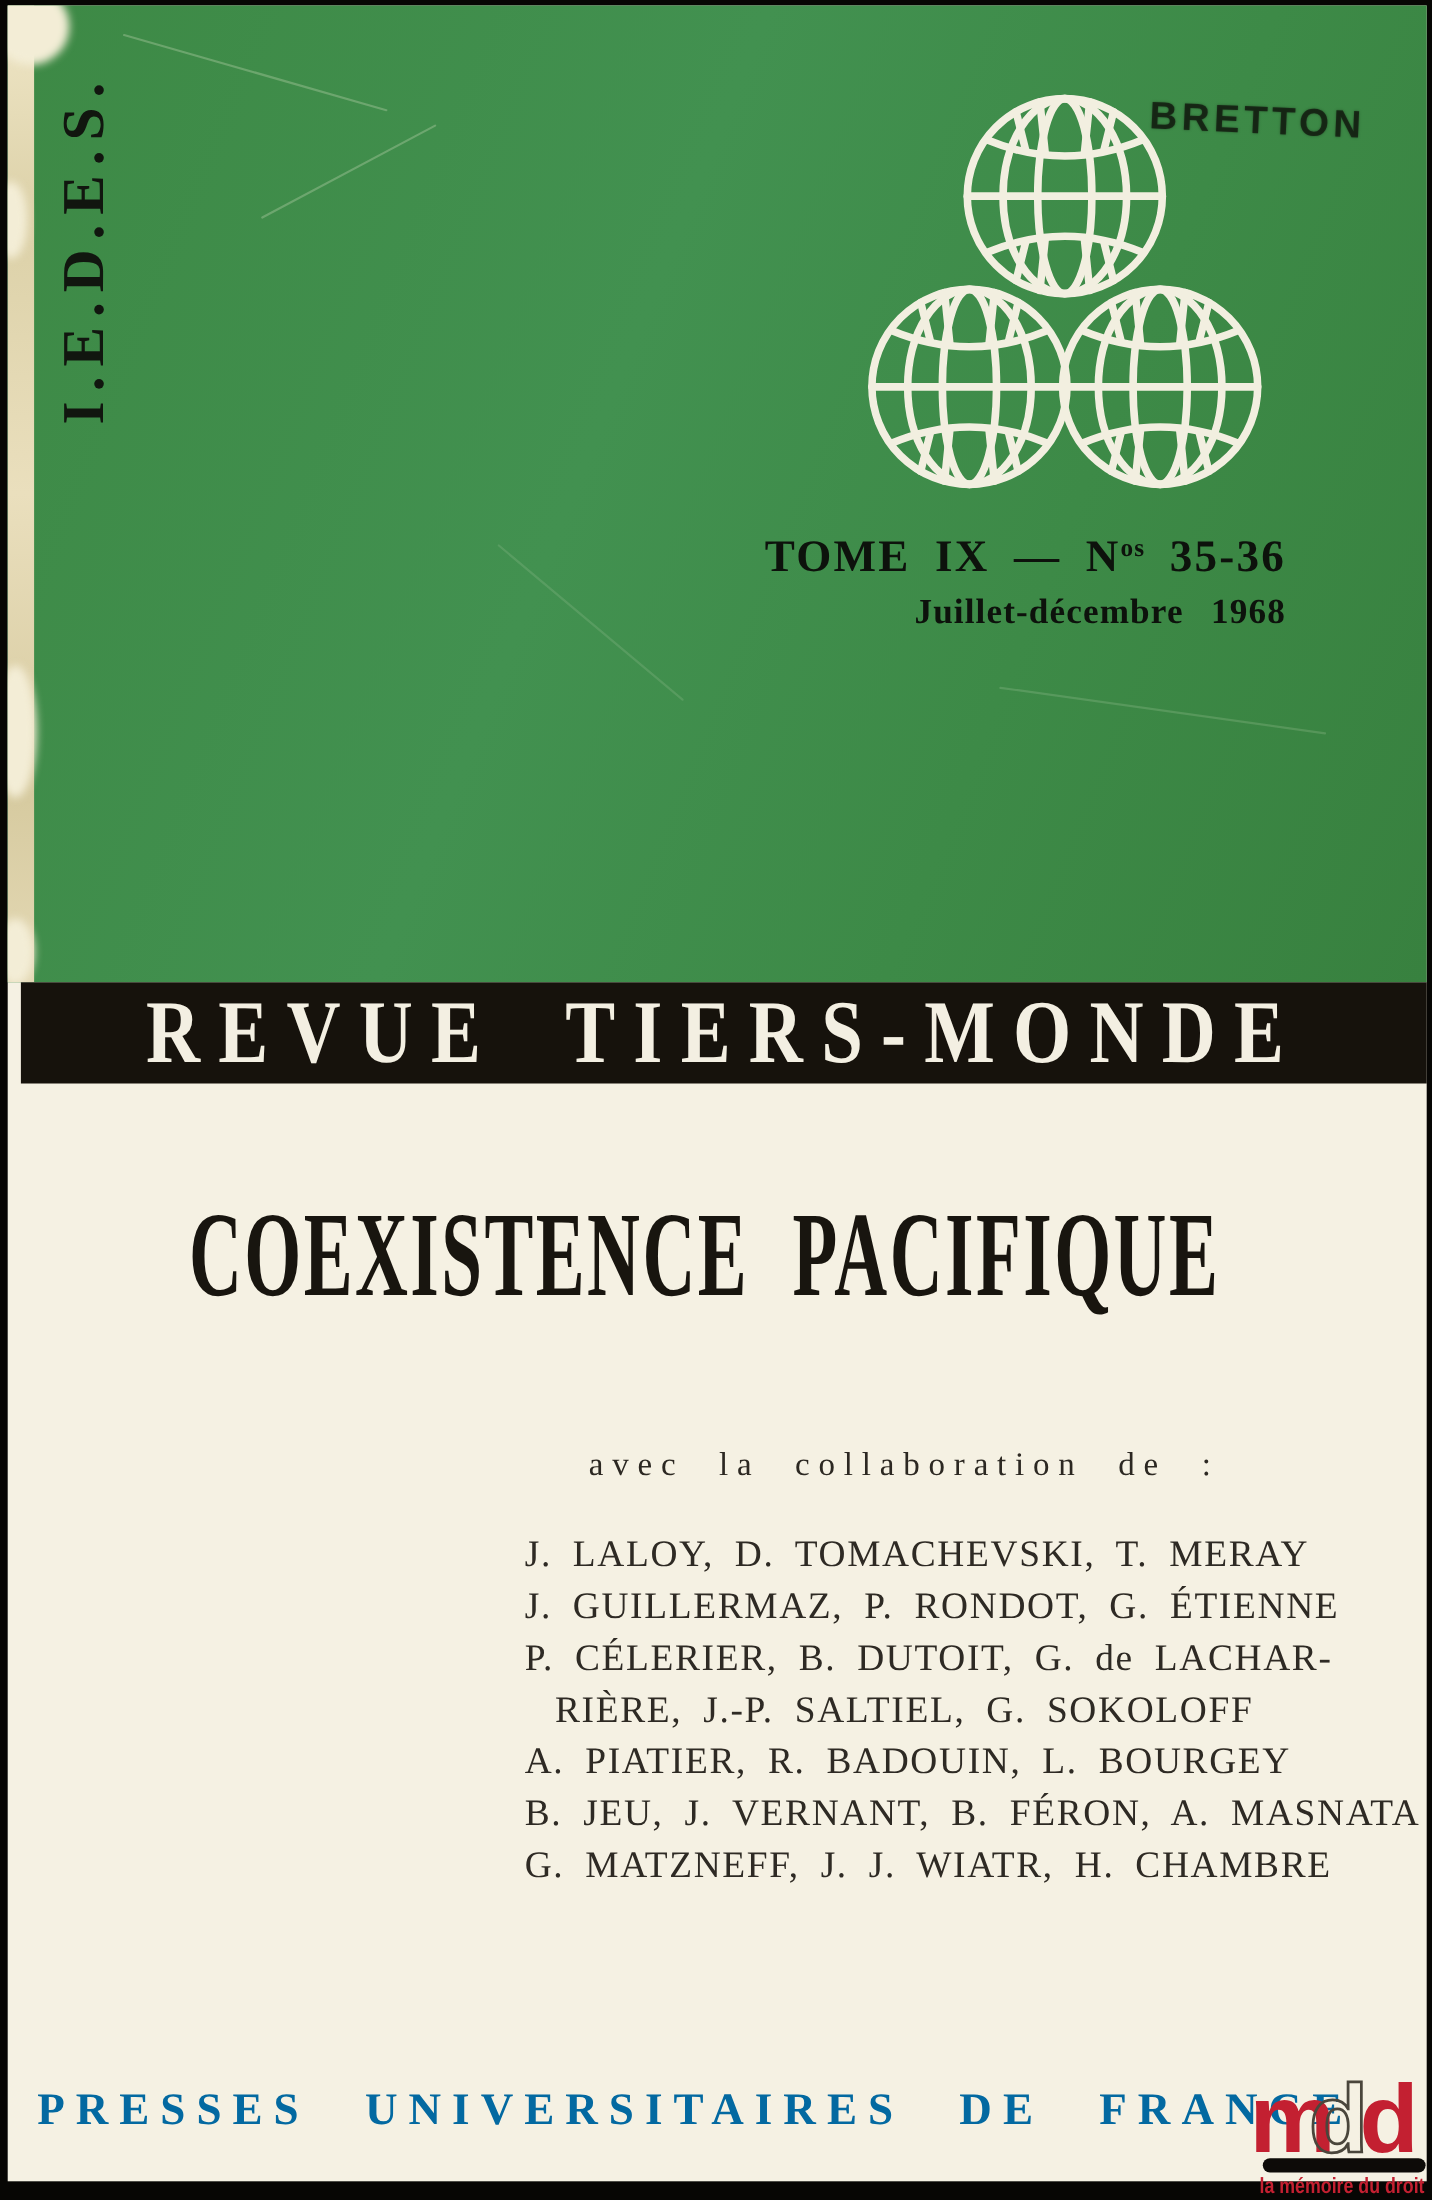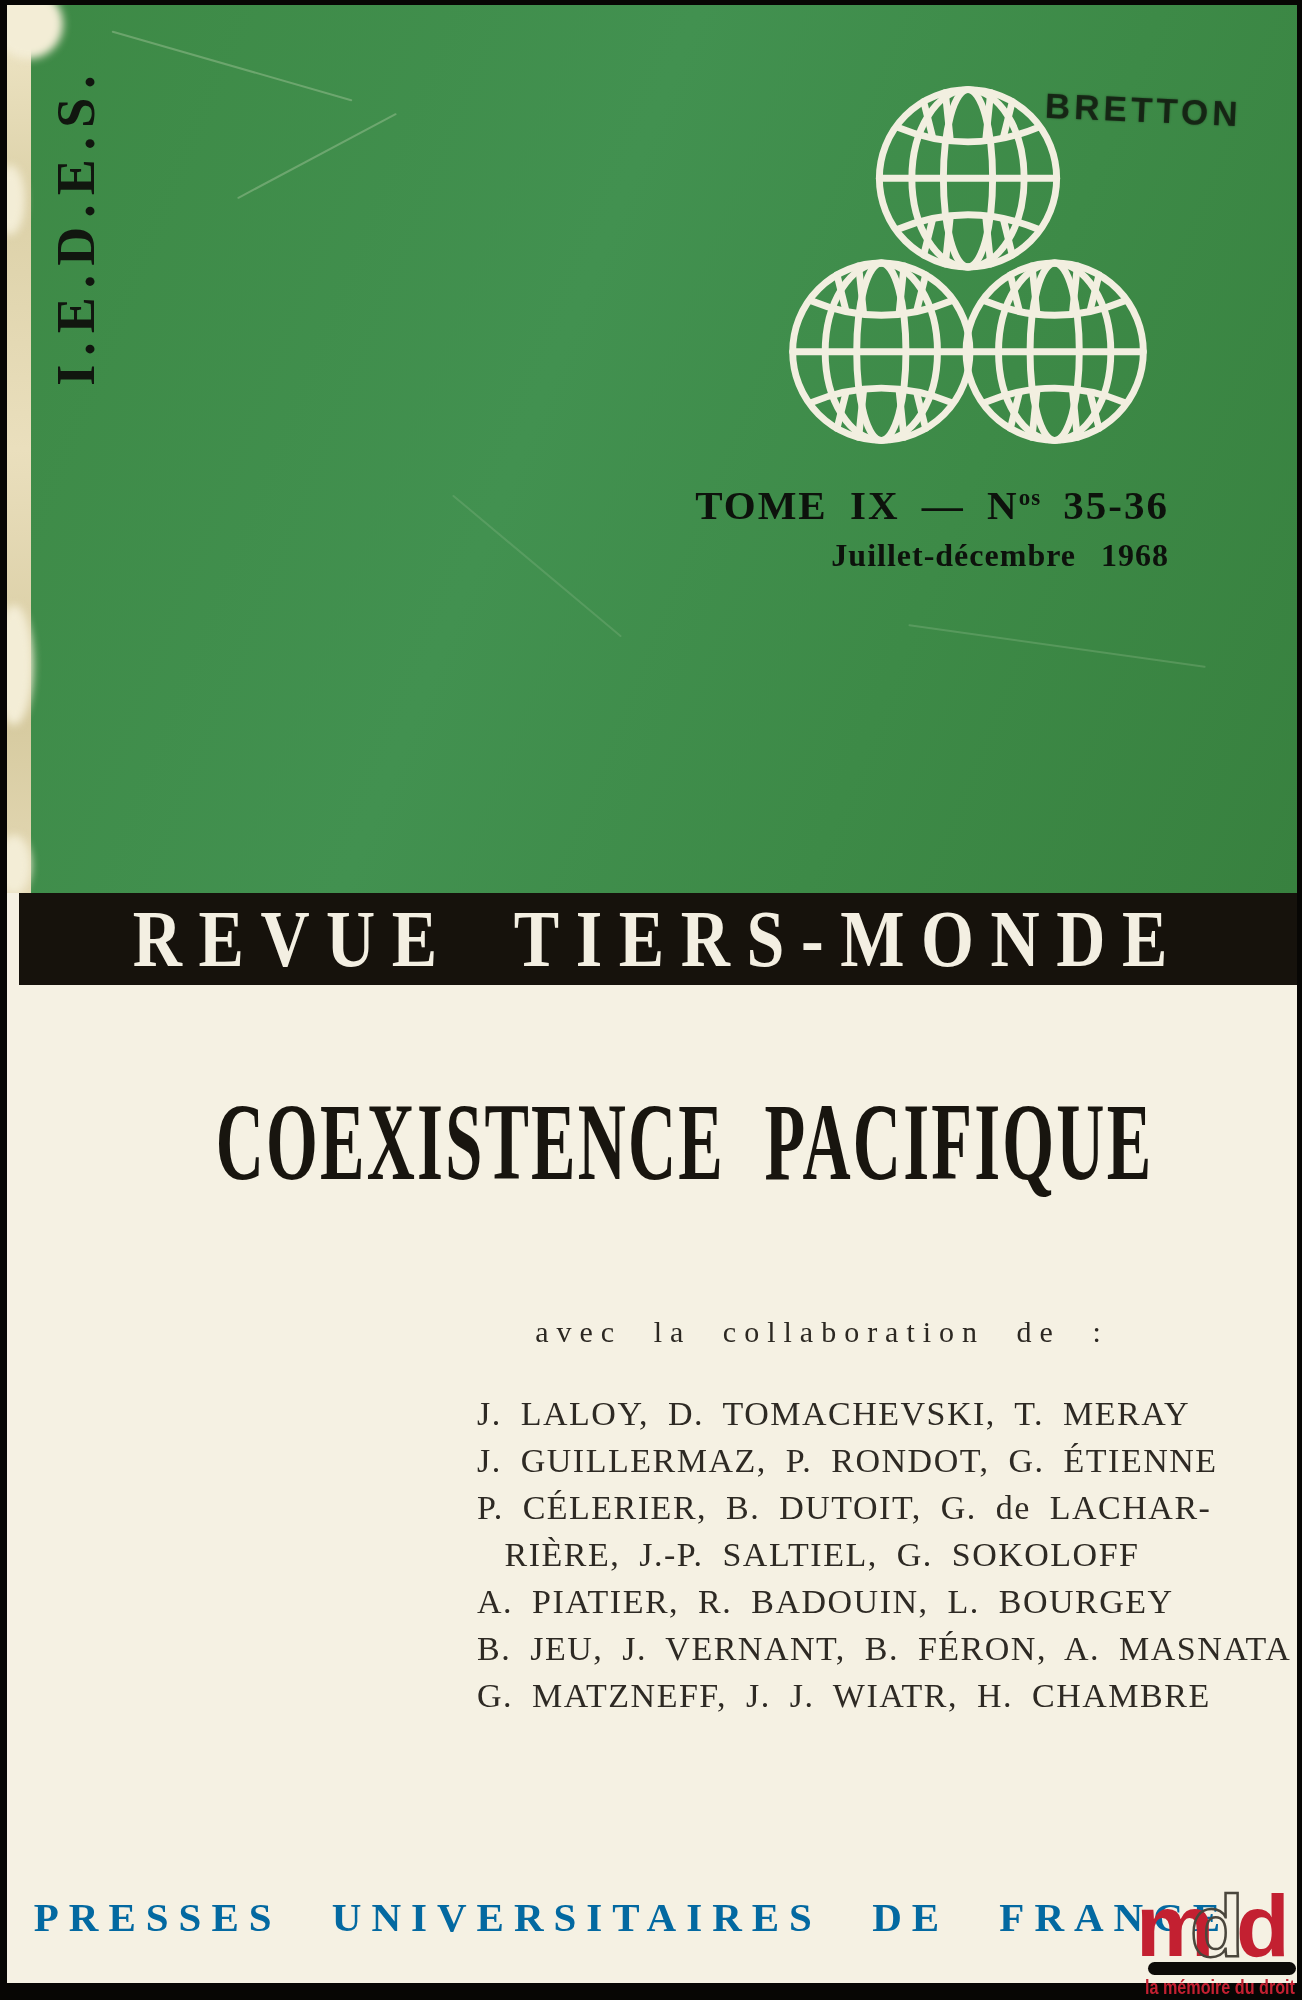--- a/index.html
+++ b/index.html
@@ -31,21 +31,21 @@
   .issue-l1 sup{font-size:23px;vertical-align:14px;letter-spacing:1px;}
   .issue-l2{font-size:32px;letter-spacing:1px;word-spacing:16px;margin-top:8px;white-space:nowrap;}
 
   
   .band{position:absolute;left:12px;top:888px;width:1278px;height:92px;background:#16120c;
         display:flex;align-items:center;justify-content:center;}
   .band-text{color:#f3efe2;font-weight:bold;font-size:74px;letter-spacing:18px;word-spacing:30px;
         transform:scale(.92,1.1);white-space:nowrap;}
 
   
-  .title{position:absolute;left:0;top:1085px;width:1063px;text-align:center;padding-left:44px;}
+  .title{position:absolute;left:0;top:1085px;width:1063px;text-align:center;}
   .title span{display:inline-block;font-weight:bold;font-size:90px;letter-spacing:3px;word-spacing:28px;
         color:#18150f;transform:scale(.74,1.22);white-space:nowrap;}
 
   .collab{position:absolute;left:470px;top:1310px;width:690px;text-align:center;
         font-size:30px;letter-spacing:8px;word-spacing:16px;color:#2c2822;white-space:nowrap;}
 
   .authors{position:absolute;left:470px;top:1385px;width:690px;text-align:center;}
   .authors div{font-size:34px;line-height:47px;letter-spacing:1.5px;word-spacing:9px;
         color:#2e2a24;white-space:nowrap;}
 

